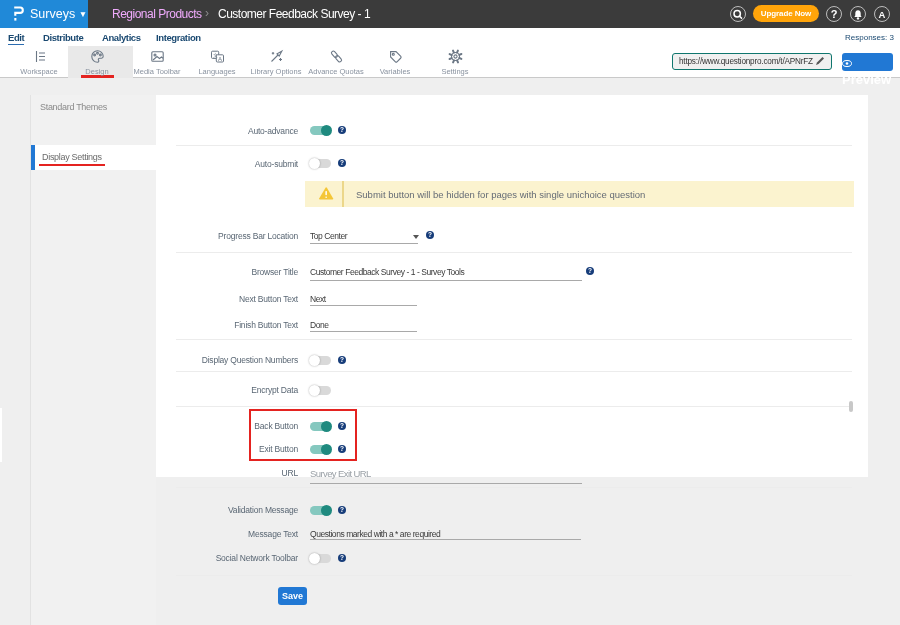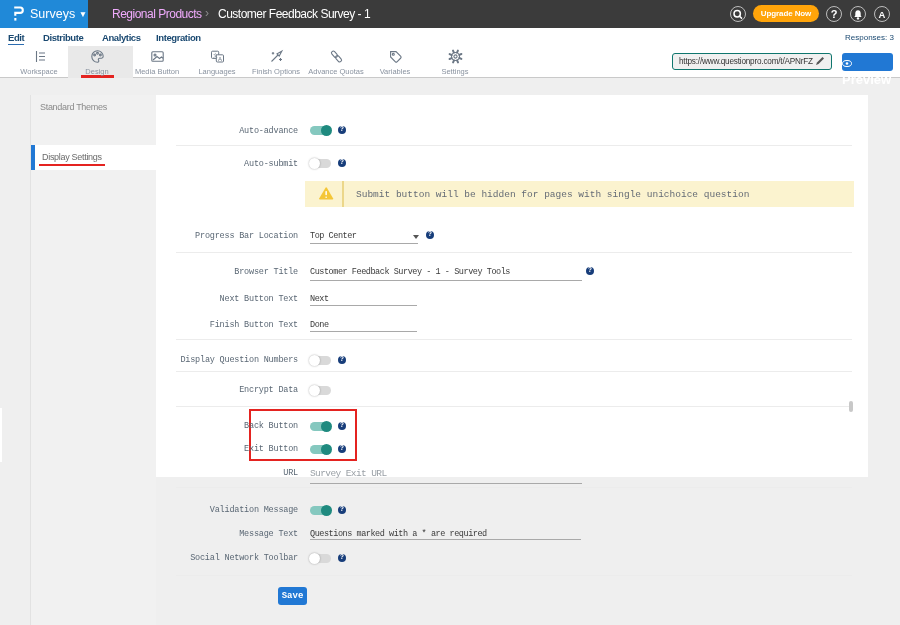--- a/index.html
+++ b/index.html
@@ -26,21 +26,21 @@
 #designred { position:absolute; left:81px; top:29px; width:33px; height:2.5px; background:#e42320; }
 #urlbox { position:absolute; left:672px; top:7px; width:160px; height:17px; background:#f0f0f0; border:1px solid #0f766e; border-radius:3px; font-size:8.2px; letter-spacing:-0.2px; color:#333; line-height:15px; padding-left:6px; white-space:nowrap; }
 #pencil { position:absolute; right:5px; top:1px; }
 #preview { position:absolute; left:842px; top:7px; width:51px; height:18px; background:#2178d4; border-radius:3px; color:#fff; font-size:13px; font-weight:700; text-align:left; line-height:18px; }
 
 #sidebar { position:absolute; left:30px; top:95px; width:126px; height:530px; background:#f1f1f1; border-left:1px solid #e2e2e2; }
 .sitem { position:absolute; left:0; width:126px; height:25px; font-size:9px; letter-spacing:-0.3px; color:#8a8a8a; line-height:25px; padding-left:9px; }
 #sactive { background:#fff; color:#6b6b6b; border-left:4px solid #2178d4; padding-left:7px; }
 #sred { position:absolute; left:4px; top:19px; width:66px; height:2px; background:#e42320; }
 
-#content { position:absolute; left:156px; top:95px; width:712px; height:382px; background:#fff;font-family:Liberation Mono, monospace; }
+#content { position:absolute; left:156px; top:95px; width:712px; height:382px; background:#fff; }
 .sep { position:absolute; left:20px; width:676px; height:1px; background:#ececec; }
 .lbl { position:absolute; width:148px; right:568px; text-align:right; font-size:8.5px; letter-spacing:-0.2px; color:#5a6774; }
 .lbl { left:-6px; width:148px; }
 .val { position:absolute; left:154px; font-size:8.5px; letter-spacing:-0.45px; color:#3a3a3a; }
 .uline { position:absolute; left:154px; height:1px; background:#a9a9a9; }
 
 .tog { position:absolute; left:154px; width:21px; height:9px; border-radius:5px; }
 .tog.on { background:#85c8bf; }
 .tog.off { background:#d9d9d9; }
 .tog .knob { position:absolute; top:-1px; width:11px; height:11px; border-radius:50%; }
@@ -115,21 +115,21 @@
     <div class="tlabel">Design</div>
   </div>
   <div class="tool" style="left:127px;">
     <svg width="15" height="15" viewBox="0 0 15 15">
         <g fill="none" stroke="#6b7785" stroke-width="1.1">
           <rect x="1.8" y="2.8" width="11.4" height="9.4" rx="1"></rect>
           <circle cx="5" cy="6" r="1"></circle>
           <path d="M3 11 L7 7.5 L9.5 9.5 L11.5 8 L13 9.2"></path>
         </g>
       </svg>
-    <div class="tlabel">Media Button</div>
+    <div class="tlabel">Media Toolbar</div>
   </div>
   <div class="tool" style="left:187px;">
     <svg width="15" height="15" viewBox="0 0 15 15">
         <g fill="none" stroke="#6b7785" stroke-width="1">
           <rect x="1.5" y="2.2" width="7.2" height="7.2" rx="1"></rect>
           <rect x="6.3" y="5.8" width="7.2" height="7.2" rx="1" fill="#fff"></rect>
           <text x="3.0" y="7.8" font-size="5" fill="#6b7785" stroke="none">文</text>
           <text x="8.1" y="11.6" font-size="6" fill="#6b7785" stroke="none">A</text>
         </g>
       </svg>
@@ -137,21 +137,21 @@
   </div>
   <div class="tool" style="left:246px;">
     <svg width="15" height="15" viewBox="0 0 15 15">
         <g fill="none" stroke="#6b7785" stroke-width="1.1">
           <path d="M2.5 12.5 L9 6"></path>
           <path d="M8 4.8 L10.2 7 L12.8 2.2 Z"></path>
           <path d="M11.5 9 L11.5 12 M10 10.5 L13 10.5"></path>
           <path d="M4 3 L4 5.5 M2.8 4.2 L5.2 4.2"></path>
         </g>
       </svg>
-    <div class="tlabel">Finish Options</div>
+    <div class="tlabel">Library Options</div>
   </div>
   <div class="tool" style="left:306px;">
     <svg width="15" height="15" viewBox="0 0 15 15">
         <g fill="none" stroke="#6b7785" stroke-width="1.1" transform="rotate(48 7.5 7.5)">
           <rect x="0.9" y="5.7" width="7.2" height="3.6" rx="1.8"></rect>
           <rect x="6.9" y="5.7" width="7.2" height="3.6" rx="1.8"></rect>
         </g>
       </svg>
     <div class="tlabel">Advance Quotas</div>
   </div>

